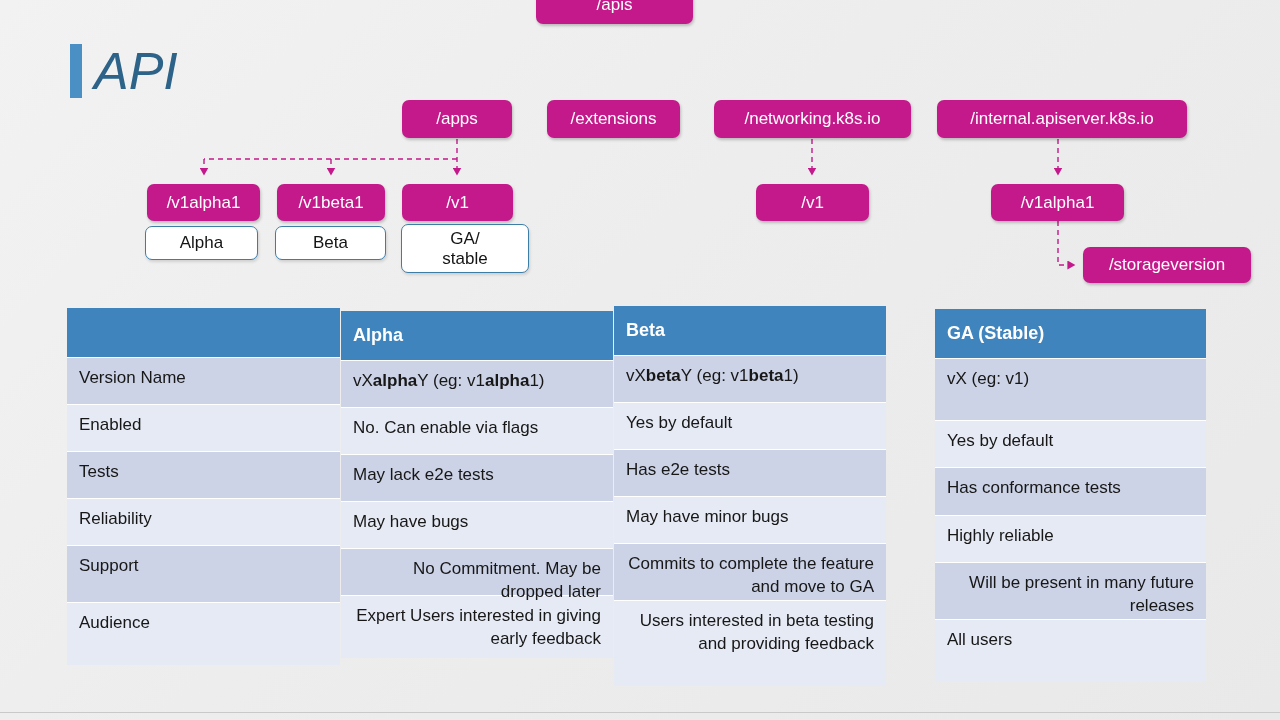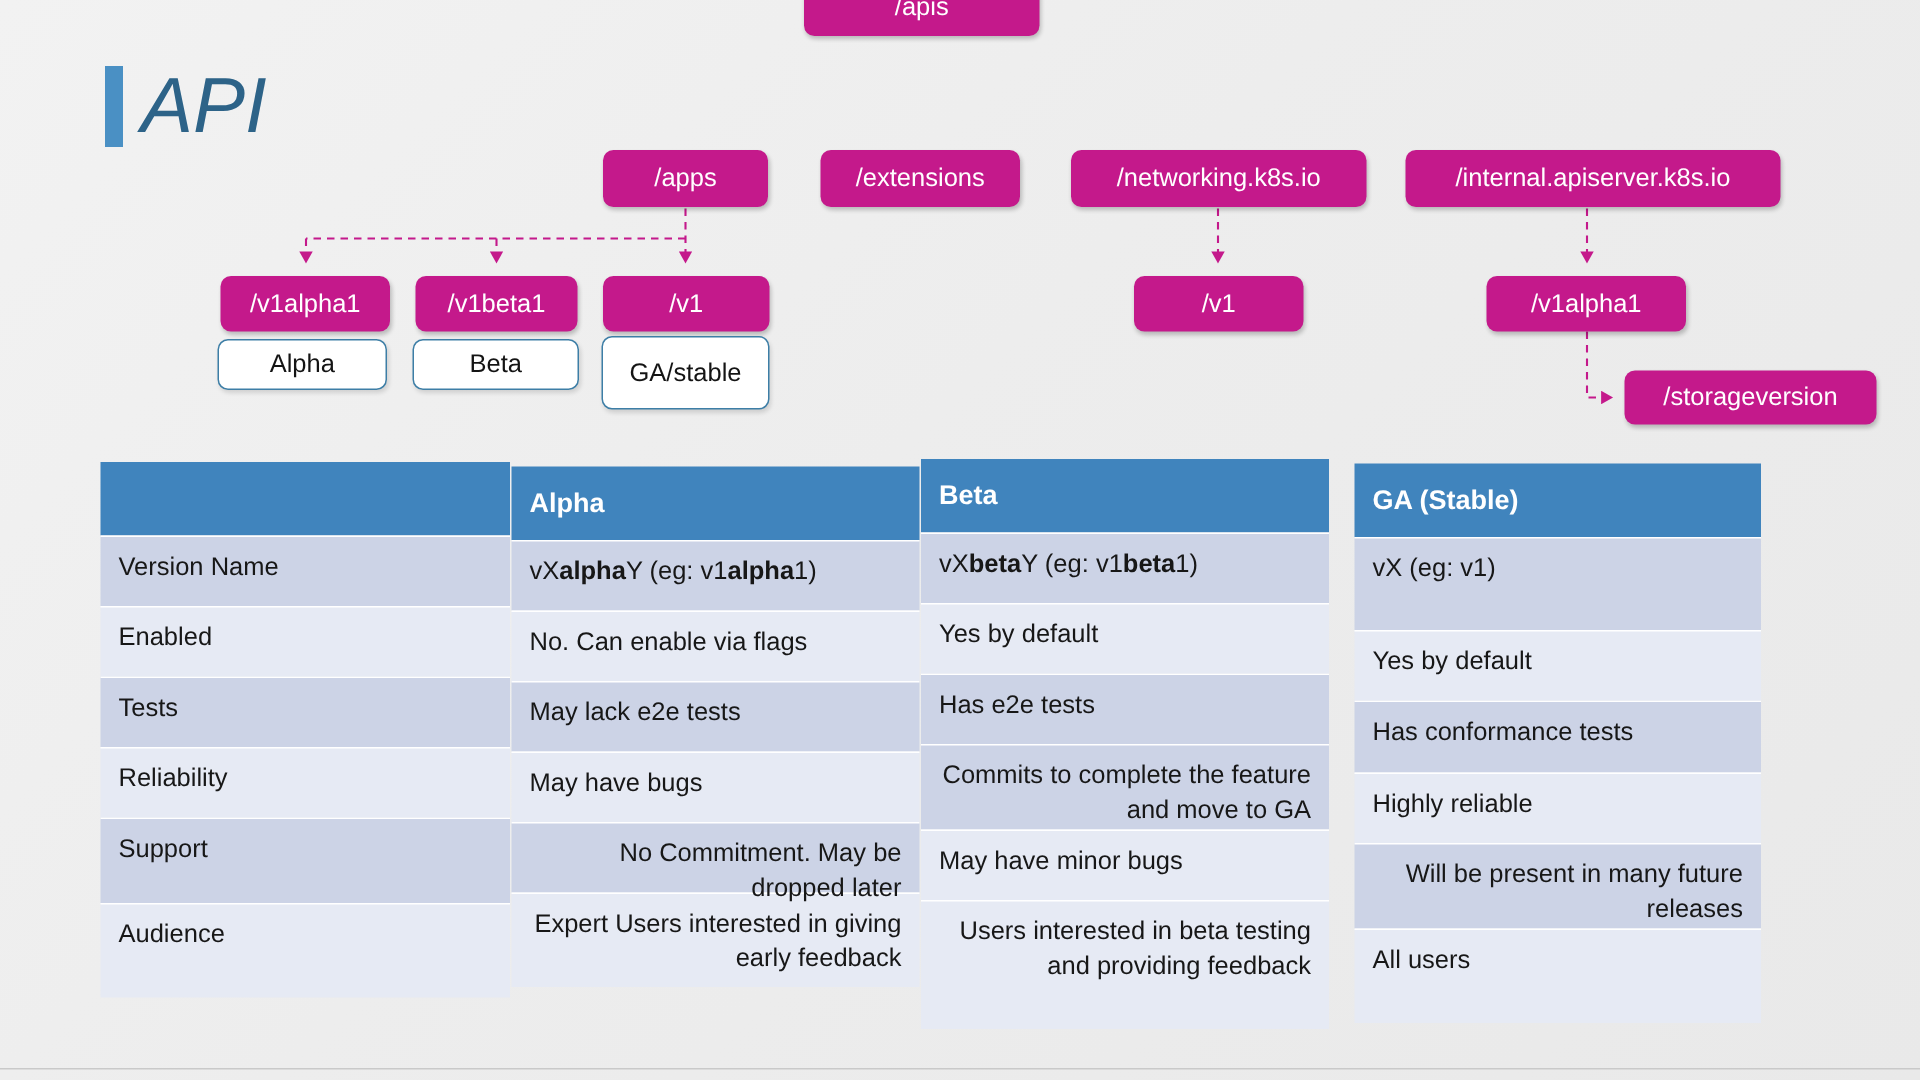--- a/index.html
+++ b/index.html
@@ -97,22 +97,22 @@
 
   #node-v1alpha1  { left: 147px; top: 184px;  width: 113px; height: 37px; }
   #node-v1beta1   { left: 277px; top: 184px;  width: 108px; height: 37px; }
   #node-v1        { left: 402px; top: 184px;  width: 111px; height: 37px; }
   #node-net-v1    { left: 756px; top: 184px;  width: 113px; height: 37px; }
   #node-int-v1a1  { left: 991px; top: 184px;  width: 133px; height: 37px; }
   #node-storage   { left: 1083px; top: 247px; width: 168px; height: 36px; }
 
   #white-alpha    { left: 145px; top: 226px;  width: 113px; height: 34px; }
   #white-beta     { left: 275px; top: 226px;  width: 111px; height: 34px; }
-  #white-ga       { left: 401px; top: 224px;  width: 112px; height: 49px;
-                    flex-direction: row; }
+  #white-ga       { left: 401px; top: 224px;  width: 128px; height: 49px;
+                    flex-direction: column; }
 
   
   .connectors {
     position: absolute;
     left: 0; top: 0;
     width: 1280px; height: 300px;
     pointer-events: none;
   }
 
   
@@ -122,21 +122,21 @@
     top: 308px;
     width: 1091px;
   }
   .tbl-col {
     position: absolute;
     top: 0;
   }
   .tbl-col.c0 { left: 0px;   width: 273px; }
   .tbl-col.c1 { left: 274px; width: 272px; }
   .tbl-col.c2 { left: 547px; width: 272px; }
-  .tbl-col.c3 { left: 836px; width: 271px; }
+  .tbl-col.c3 { left: 868px; width: 271px; }
 
   
   .tbl-col.c1 { transform: translateY(3px); }
   .tbl-col.c2 { transform: translateY(-2px); }
   .tbl-col.c3 { transform: translateY(1px); }
 
   .th {
     background: #4084bd;
     color: #ffffff;
     font-weight: bold;
@@ -267,25 +267,25 @@
       <div class="th">Beta</div>
       <div class="td shade-a" style="height:47px">
         <span><span>vX</span><b>beta</b><span>Y (eg: v1</span><b>beta</b><span>1)</span></span>
       </div>
       <div class="td shade-b" style="height:47px">
           <span>Yes by default</span>
         </div>
       <div class="td shade-a" style="height:47px">
           <span>Has e2e tests</span>
         </div>
+      <div class="td shade-b" style="height:47px">
+          <span>May have minor bugs</span>
+        </div>
       <div class="td shade-a" style="height:57px">
           <span>Commits to complete the feature and move to GA</span>
-        </div>
-      <div class="td shade-b" style="height:47px">
-          <span>May have minor bugs</span>
         </div>
       <div class="td shade-b" style="height:86px">
           <span>Users interested in beta testing and providing feedback</span>
         </div>
     </div>
 
     <div class="tbl-col c3">
       <div class="th">GA (Stable)</div>
       <div class="td shade-a" style="height:62px">
           <span>vX (eg: v1)</span>

